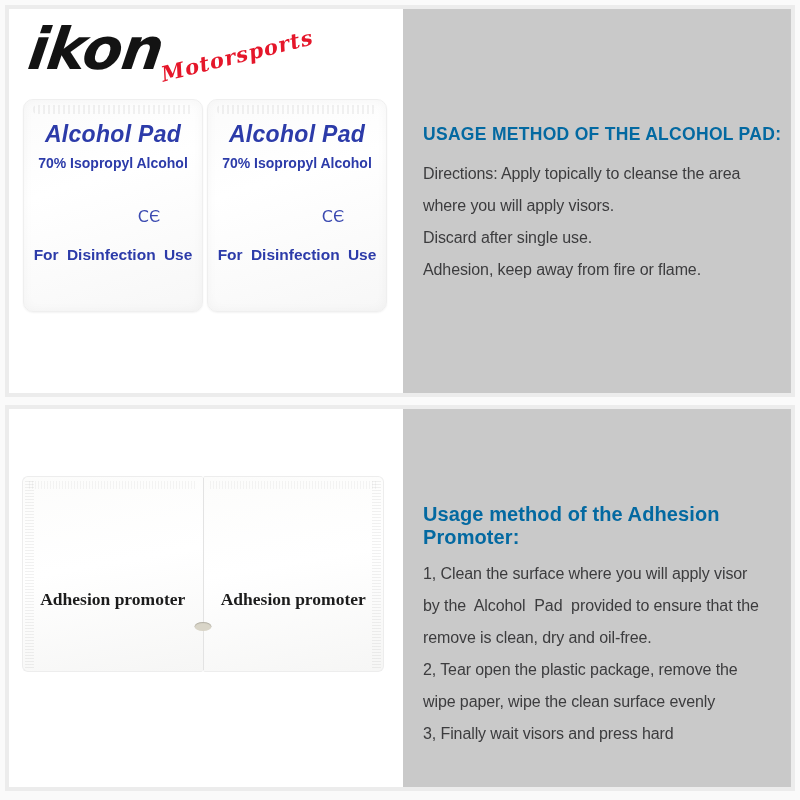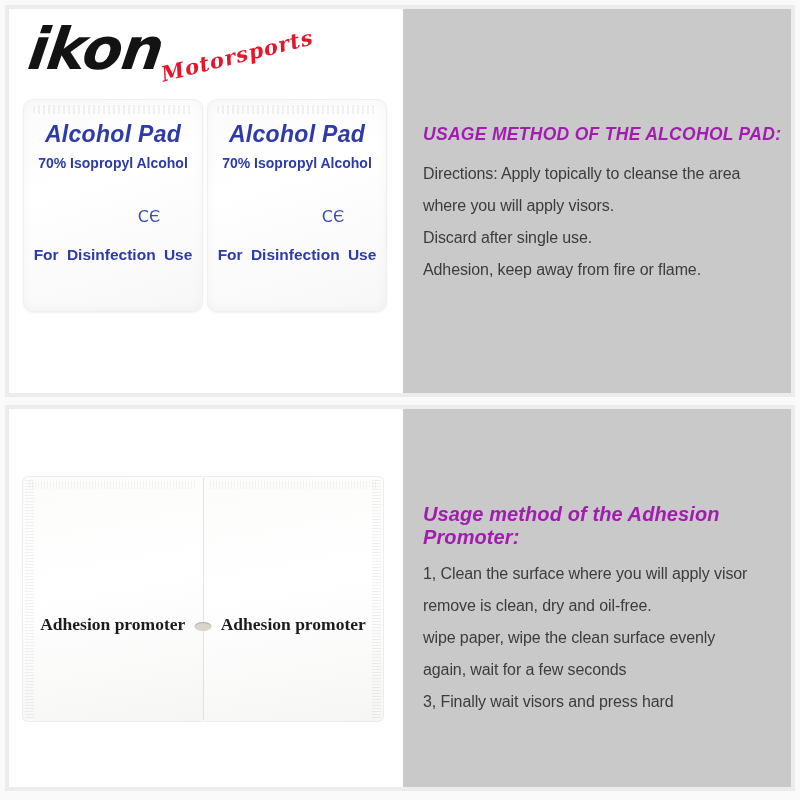--- a/index.html
+++ b/index.html
@@ -25,40 +25,40 @@
          box-shadow: inset 0 0 12px rgba(0,0,0,0.035), 0 1px 2px rgba(0,0,0,0.05);
          display:flex; flex-direction:column; align-items:center; position:relative; }
   .pad-crimp { position:absolute; top:5px; left:9px; right:9px; height:9px; border-radius:4px;
                background:repeating-linear-gradient(90deg, rgba(0,0,0,0.05) 0 2px, transparent 2px 5px); }
   .pad-title { margin-top:21px; font-weight:bold; font-size:23px; color:#2c3ba9; letter-spacing:0.3px;font-style:italic; }
   .pad-sub   { margin-top:7px;  font-weight:bold; font-size:14px; color:#2c3ba9; }
   .pad-ce    { margin-top:36px; transform:translateX(36px); font-family:"DejaVu Sans", sans-serif; font-size:16px; color:#3a49b0; }
   .pad-foot  { margin-top:20px; font-weight:bold; font-size:15.5px; color:#2c3ba9; word-spacing:4px; }
 
   
-  .sachets { position:absolute; left:13px; top:67px; width:362px; height:246px; display:flex; }
+  .sachets { position:absolute; left:13px; top:67px; width:362px; height:196px; display:flex; }
   .sachet { flex:1; position:relative; box-sizing:border-box; background:linear-gradient(170deg,#fcfcfb,#ffffff 45%,#f6f6f5);
             border:1px solid #ededed; display:flex; align-items:center; justify-content:center; }
   .sachet-left  { border-radius:6px 2px 2px 6px; border-right:none; }
   .sachet-right { border-radius:2px 6px 6px 2px; border-left:1px solid #f2f2f2; }
   .sachet::before { content:""; position:absolute; top:4px; left:6px; right:6px; height:8px;
             background:repeating-linear-gradient(90deg, rgba(0,0,0,0.04) 0 1px, transparent 1px 3px); }
   .sachet-left::after { content:""; position:absolute; top:3px; bottom:3px; left:2px; width:9px;
             background:repeating-linear-gradient(0deg, rgba(0,0,0,0.055) 0 1px, transparent 1px 3px); }
   .sachet-right::after { content:""; position:absolute; top:3px; bottom:3px; right:2px; width:9px;
             background:repeating-linear-gradient(0deg, rgba(0,0,0,0.055) 0 1px, transparent 1px 3px); }
   .sachet-label { font-family:"Liberation Serif", serif; font-weight:bold; font-size:17.5px; color:#1c1c1c; transform:translateY(25px); }
   .seam  { position:absolute; left:50%; top:2px; bottom:2px; width:1px; background:rgba(0,0,0,0.06); }
   .notch { position:absolute; left:50%; top:146px; transform:translateX(-50%); width:17px; height:9px;
            background:#d9d5c8; border-radius:50%; box-shadow: inset 0 1px 1px rgba(0,0,0,0.18); }
 
   
   .usage-top { padding-top:115px; }
   .usage-bottom { padding-top:94px; }
-  .usage-heading { margin:0; font-weight:bold; color:#a21caf;font-style:italic; }
+  .usage-heading { margin:0; font-weight:bold; color:#0369a1; }
   .usage-heading-top { font-size:17.5px; letter-spacing:0.3px; margin-bottom:13px; }
   .usage-heading-bottom { font-size:20px; letter-spacing:0.1px; margin-bottom:9px; }
   .usage-line { font-size:16px; line-height:32px; color:#3c3c3e; white-space:pre; letter-spacing:-0.1px; }
 </style>
 </head>
 <body>
 
 <div class="page">
 
   <section class="panel panel-top">
@@ -107,20 +107,21 @@
           <span class="sachet-label">Adhesion promoter</span>
         </div>
         <div class="seam"></div>
         <div class="notch"></div>
       </div>
 
     </div>
     <div class="panel-right usage-bottom">
       <h2 class="usage-heading usage-heading-bottom">Usage method of the Adhesion Promoter:</h2>
       <div class="usage-line">1, Clean the surface where you will apply visor</div>
+      <div class="usage-line">by the  Alcohol  Pad  provided to ensure that the</div>
       <div class="usage-line">remove is clean, dry and oil-free.</div>
+      <div class="usage-line">2, Tear open the plastic package, remove the</div>
       <div class="usage-line">wipe paper, wipe the clean surface evenly</div>
-      <div class="usage-line">again, wait for a few seconds</div>
       <div class="usage-line">3, Finally wait visors and press hard</div>
     </div>
   </section>
 
 </div>
 
 </body></html>

